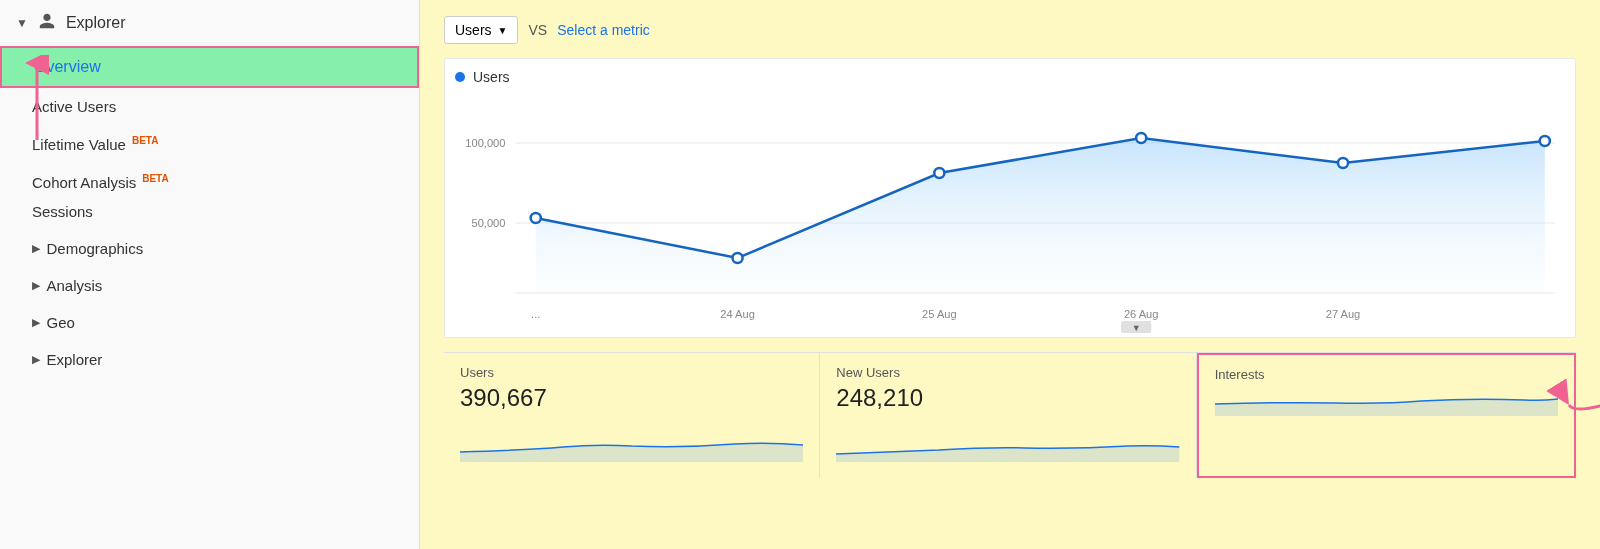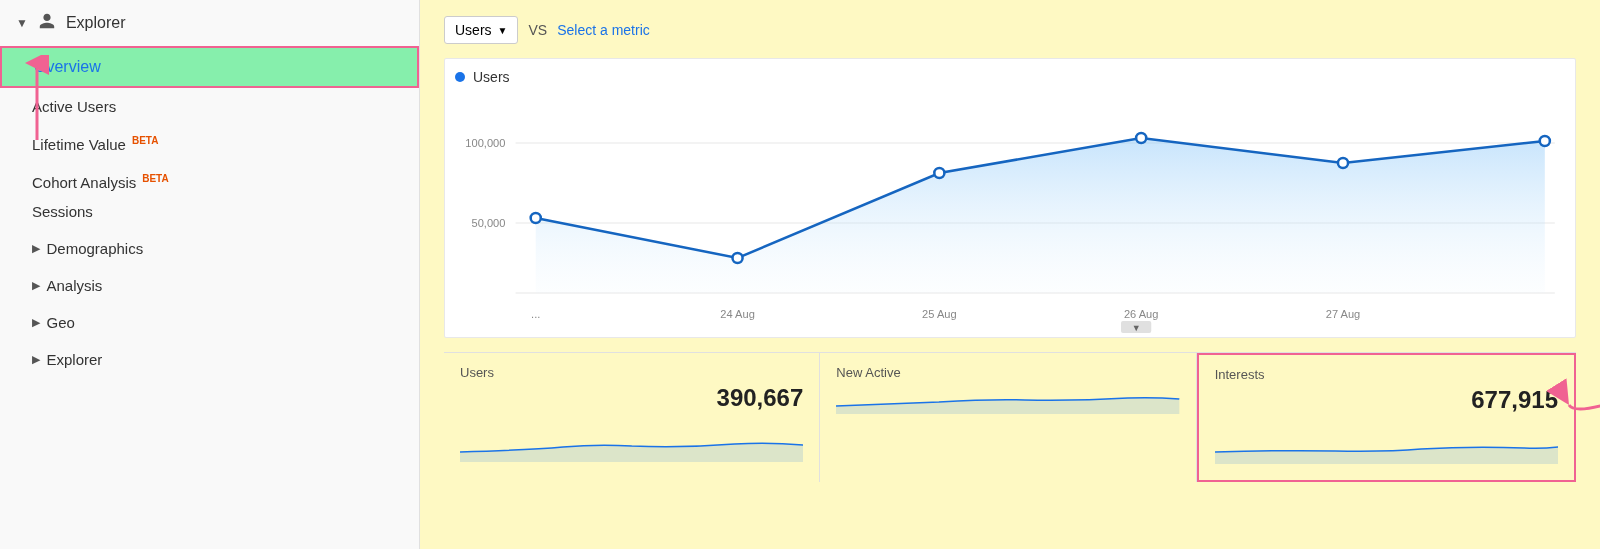--- a/index.html
+++ b/index.html
@@ -164,24 +164,23 @@
     }
 
     .stat-label {
       font-size: 13px;
       color: #555;
       margin-bottom: 4px;
     }
 
     .stat-value {
       font-size: 24px;
-      font-weight: 700;
+      font-weight: 400;
       color: #222;
       margin-bottom: 20px;
-      text-align: right;
     }
 
     .stat-sparkline {
       height: 30px;
       width: 100%;
     }
 
     
     .chart-line {
       fill: none;
@@ -346,30 +345,30 @@
     <div class="stat-box">
       <div class="stat-label">Users</div>
       <div class="stat-value">390,667</div>
       <svg class="stat-sparkline" viewBox="0 0 200 30" preserveAspectRatio="none">
         <path class="sparkline-fill" d="M0,20 Q40,18 60,15 Q80,12 100,14 Q130,16 160,12 Q180,10 200,13 L200,30 L0,30 Z"></path>
         <path class="sparkline-path" d="M0,20 Q40,18 60,15 Q80,12 100,14 Q130,16 160,12 Q180,10 200,13"></path>
       </svg>
     </div>
 
     <div class="stat-box">
-      <div class="stat-label">New Active</div>
+      <div class="stat-label">New Users</div>
+      <div class="stat-value">248,210</div>
       <svg class="stat-sparkline" viewBox="0 0 200 30" preserveAspectRatio="none">
         <path class="sparkline-fill" d="M0,22 Q30,20 60,18 Q90,15 110,16 Q140,17 170,14 Q185,13 200,15 L200,30 L0,30 Z"></path>
         <path class="sparkline-path" d="M0,22 Q30,20 60,18 Q90,15 110,16 Q140,17 170,14 Q185,13 200,15"></path>
       </svg>
     </div>
 
     <div class="stat-box highlighted" style="position:relative;">
       <div class="stat-label">Interests</div>
-      <div class="stat-value">677,915</div>
       <svg class="stat-sparkline" viewBox="0 0 200 30" preserveAspectRatio="none">
         <path class="sparkline-fill" d="M0,18 Q40,16 70,17 Q100,18 120,15 Q150,12 180,14 Q190,15 200,13 L200,30 L0,30 Z"></path>
         <path class="sparkline-path" d="M0,18 Q40,16 70,17 Q100,18 120,15 Q150,12 180,14 Q190,15 200,13"></path>
       </svg>
 
       
       <svg style="position:absolute;right:-110px;top:30px;width:120px;height:40px;overflow:visible;" viewBox="0 0 120 40">
         <defs>
           <marker id="arrowhead-left" markerWidth="8" markerHeight="8" refX="0" refY="4" orient="auto">
             <path d="M8,0 L0,4 L8,8" fill="#f06292"></path>

